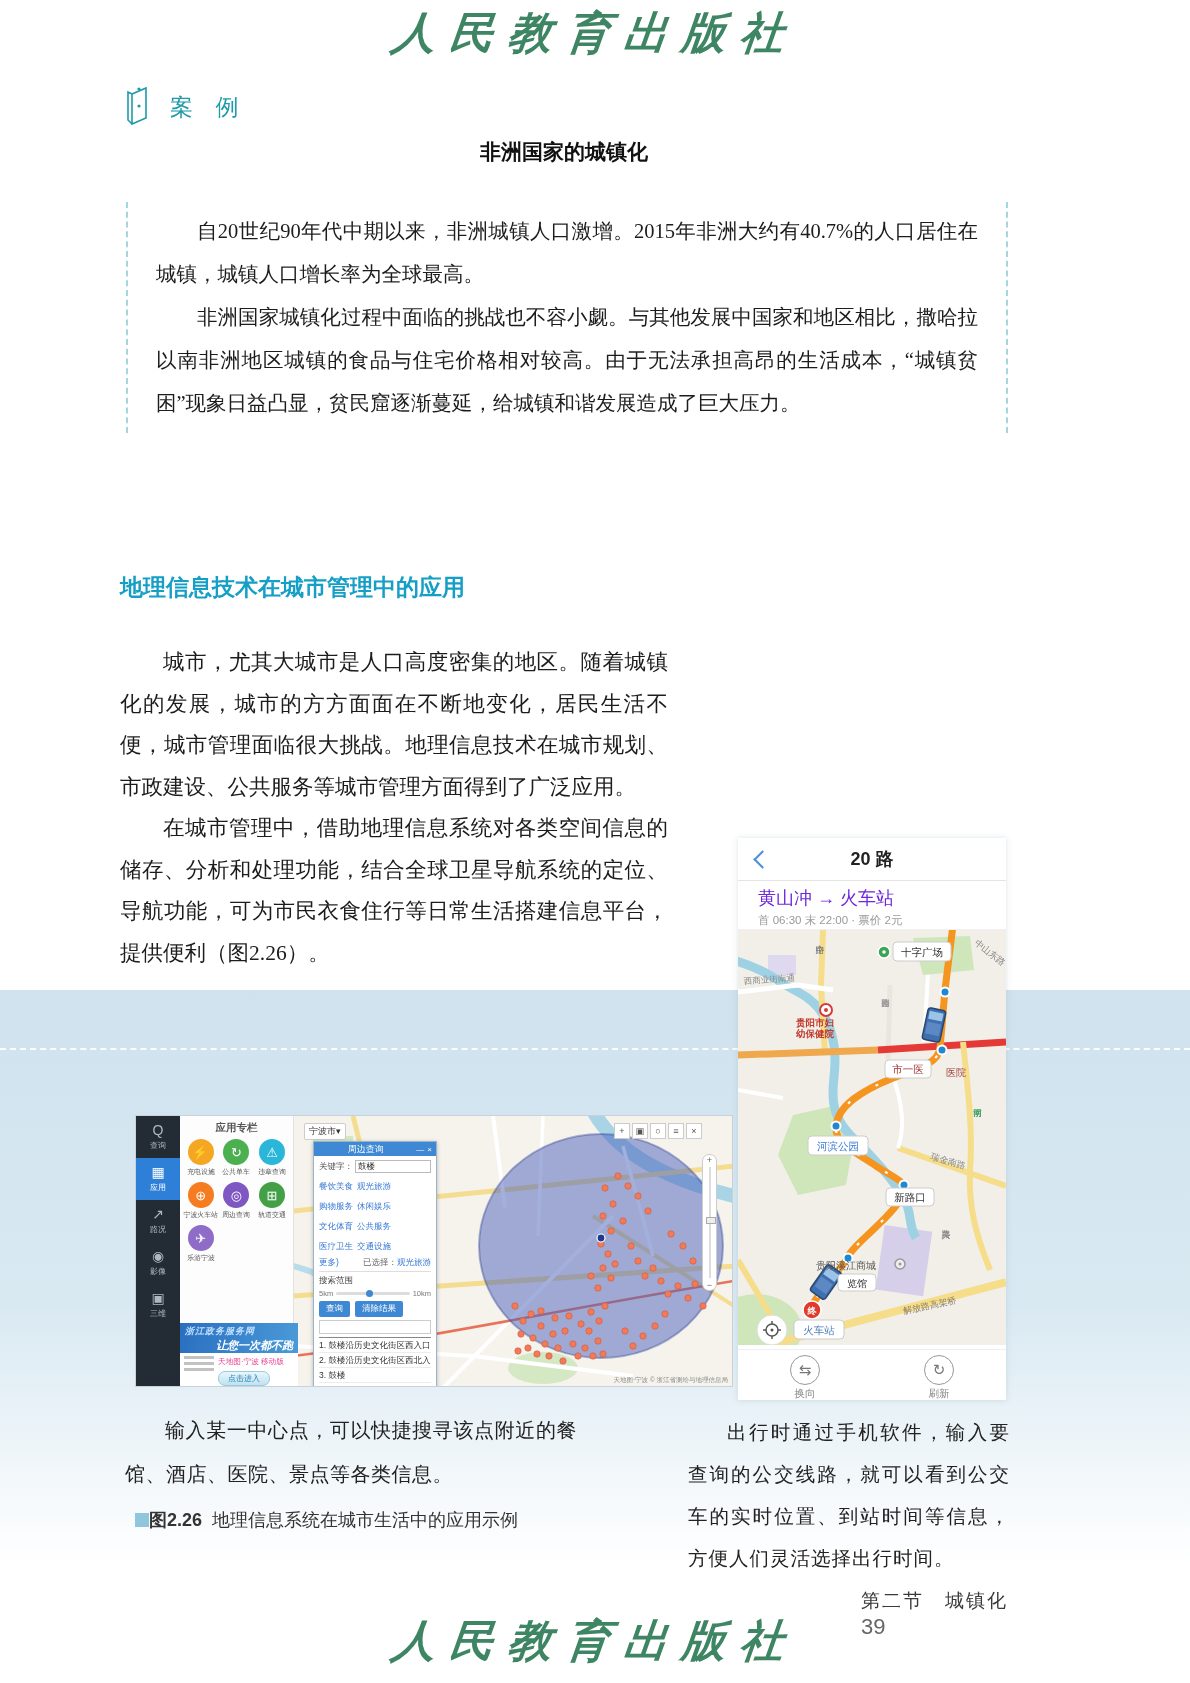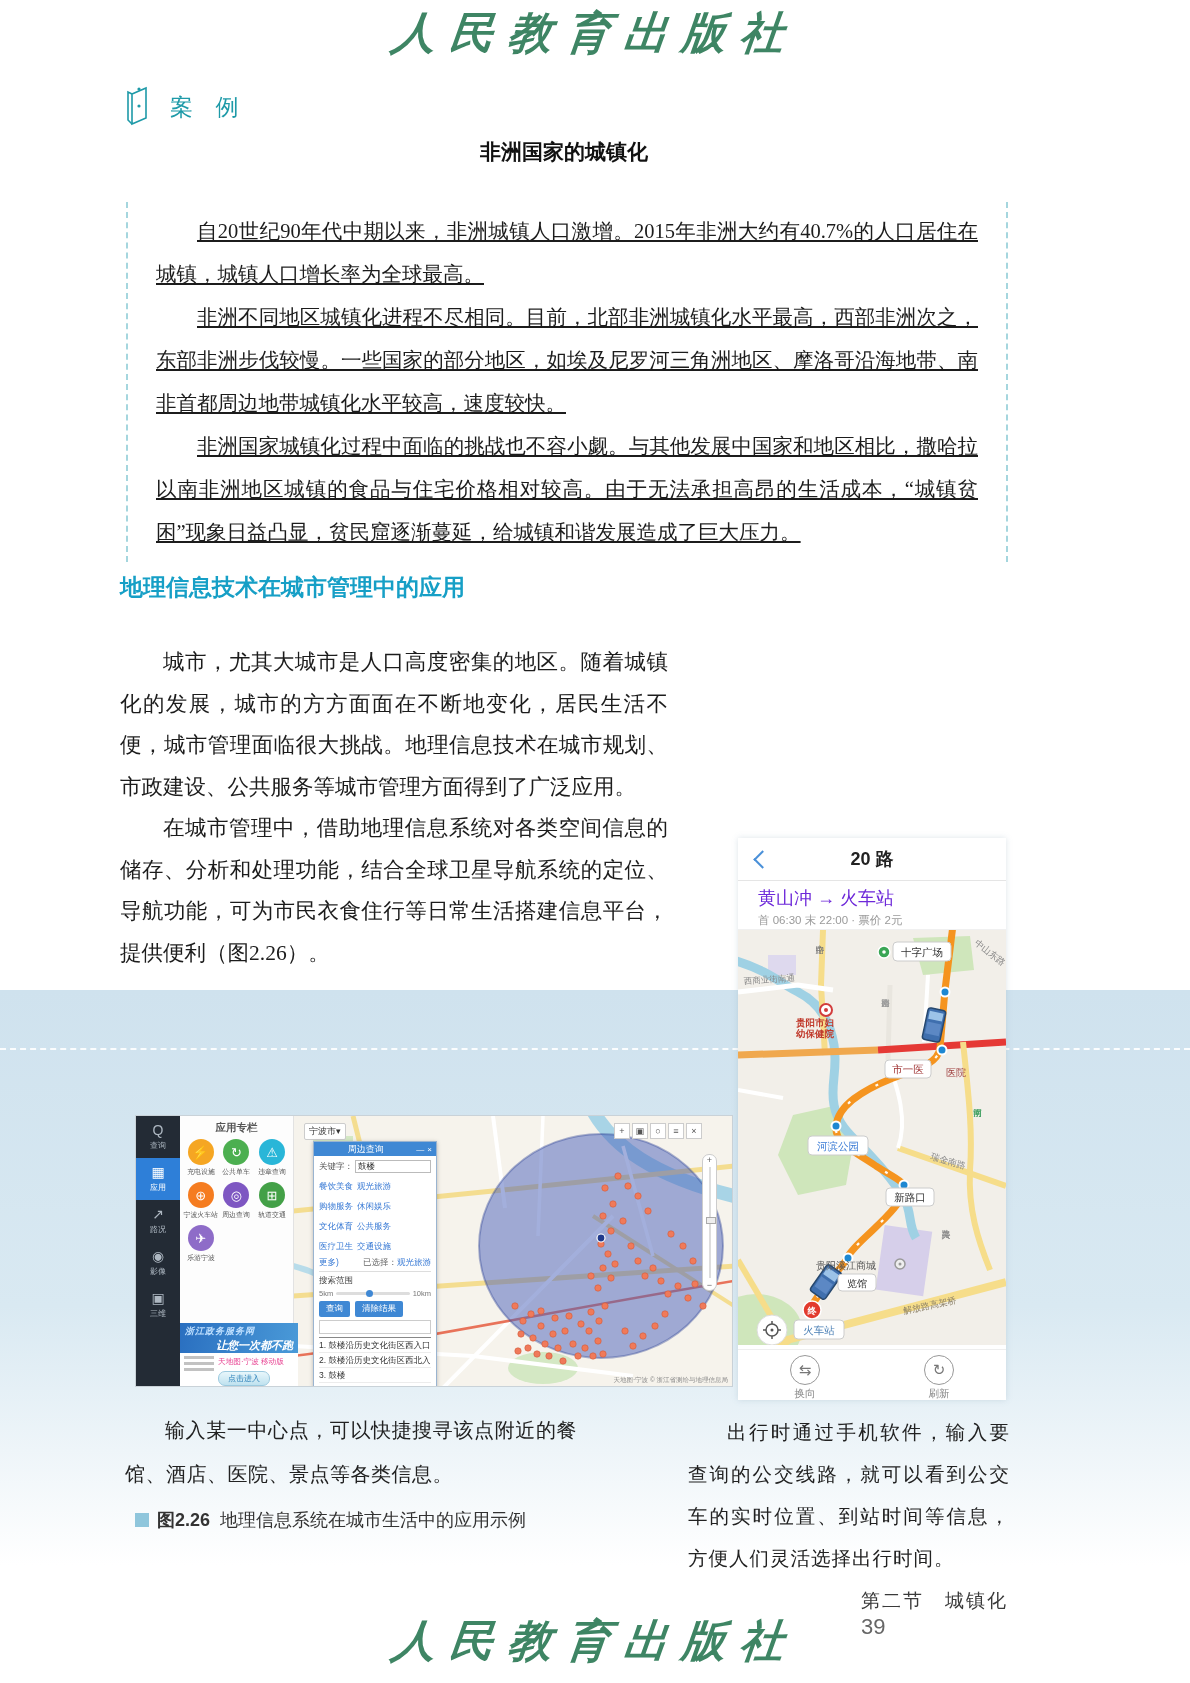--- a/index.html
+++ b/index.html
@@ -16,21 +16,21 @@
 
   
   #case-header{left:126px;top:84px;display:flex;align-items:center;gap:10px;}
   #case-header .txt{color:#1e9aa8;font-size:23px;letter-spacing:8px;}
   
   #case-title{left:120px;top:138px;width:888px;text-align:center;font-weight:bold;
     font-size:21px;font-family:"Liberation Serif","DejaVu Serif",serif;color:#111;}
   #case-box{left:126px;top:202px;width:882px;box-sizing:border-box;padding:8px 28px;
     border-left:2px dashed #a5d6de;border-right:2px dashed #a5d6de;
     font-family:"Liberation Serif","DejaVu Serif",serif;font-size:20.5px;line-height:43px;
-    text-align:justify;color:#1c1c1c;text-decoration:underline;}
+    text-align:justify;color:#1c1c1c;}
   #case-box p{margin:0;text-indent:2em;}
 
   
   #section-heading{left:120px;top:572px;font-size:23px;font-weight:bold;color:#169fc6;}
   #main-paras{left:120px;top:642px;width:548px;
     font-family:"Liberation Serif","DejaVu Serif",serif;font-size:21.5px;line-height:41.5px;
     text-align:justify;color:#1c1c1c;}
   #main-paras p{margin:0;text-indent:2em;}
 
   
@@ -116,21 +116,21 @@
     font-size:15px;display:flex;align-items:center;justify-content:center;}
   .tool .tl{font-size:10.5px;color:#888;margin-top:2px;}
 
   
   #cap-left{left:125px;top:1408px;width:452px;font-family:"Liberation Serif","DejaVu Serif",serif;
     font-size:20px;line-height:44px;text-align:justify;color:#222;letter-spacing:.5px;}
   #cap-left p{margin:0;text-indent:2em;}
   #cap-right{left:688px;top:1412px;width:322px;font-family:"Liberation Serif","DejaVu Serif",serif;
     font-size:19.5px;line-height:42px;text-align:justify;color:#222;letter-spacing:1px;}
   #cap-right p{margin:0;text-indent:2em;}
-  #fig-cap{left:135px;top:1508px;display:flex;align-items:center;gap:8px;font-size:18px;color:#333;}
+  #fig-cap{left:135px;top:1508px;display:flex;align-items:center;font-size:18px;color:#333;}
   #fig-cap .sq{width:14px;height:14px;background:#8fc6dc;}
   #fig-cap b{font-weight:bold;}
   #footer{top:1588px;right:182px;display:flex;align-items:baseline;
     font-family:"Liberation Serif","DejaVu Serif",serif;flex-direction:column;}
   #footer .sec{font-size:19px;color:#3a3a3a;letter-spacing:2px;}
   #footer .pg{font-size:22px;color:#666;font-family:"Liberation Sans",sans-serif;}
 
   svg text{font-family:"Liberation Sans","DejaVu Sans",sans-serif;}
   .vtext{writing-mode:vertical-rl;text-orientation:upright;}
 </style>
@@ -149,21 +149,20 @@
         <circle cx="13" cy="22" r="1.6" fill="#1e9aa8"></circle>
         <circle cx="13" cy="5" r="1.6" fill="#1e9aa8"></circle>
       </svg>
     </span>
     <span class="txt">案 例</span>
   </div>
 
   <div class="abs" id="case-title">非洲国家的城镇化</div>
   <div class="abs" id="case-box">
     <p>自20世纪90年代中期以来，非洲城镇人口激增。2015年非洲大约有40.7%的人口居住在城镇，城镇人口增长率为全球最高。</p>
-    <p>非洲不同地区城镇化进程不尽相同。目前，北部非洲城镇化水平最高，西部非洲次之，东部非洲步伐较慢。一些国家的部分地区，如埃及尼罗河三角洲地区、摩洛哥沿海地带、南非首都周边地带城镇化水平较高，速度较快。</p>
     <p>非洲国家城镇化过程中面临的挑战也不容小觑。与其他发展中国家和地区相比，撒哈拉以南非洲地区城镇的食品与住宅价格相对较高。由于无法承担高昂的生活成本，“城镇贫困”现象日益凸显，贫民窟逐渐蔓延，给城镇和谐发展造成了巨大压力。</p>
   </div>
 
   <div class="abs" id="section-heading">地理信息技术在城市管理中的应用</div>
   <div class="abs" id="main-paras">
     <p>城市，尤其大城市是人口高度密集的地区。随着城镇化的发展，城市的方方面面在不断地变化，居民生活不便，城市管理面临很大挑战。地理信息技术在城市规划、市政建设、公共服务等城市管理方面得到了广泛应用。</p>
     <p>在城市管理中，借助地理信息系统对各类空间信息的储存、分析和处理功能，结合全球卫星导航系统的定位、导航功能，可为市民衣食住行等日常生活搭建信息平台，提供便利（图2.26）。</p>
   </div>
 
   <div class="abs" id="fig-band"></div>

